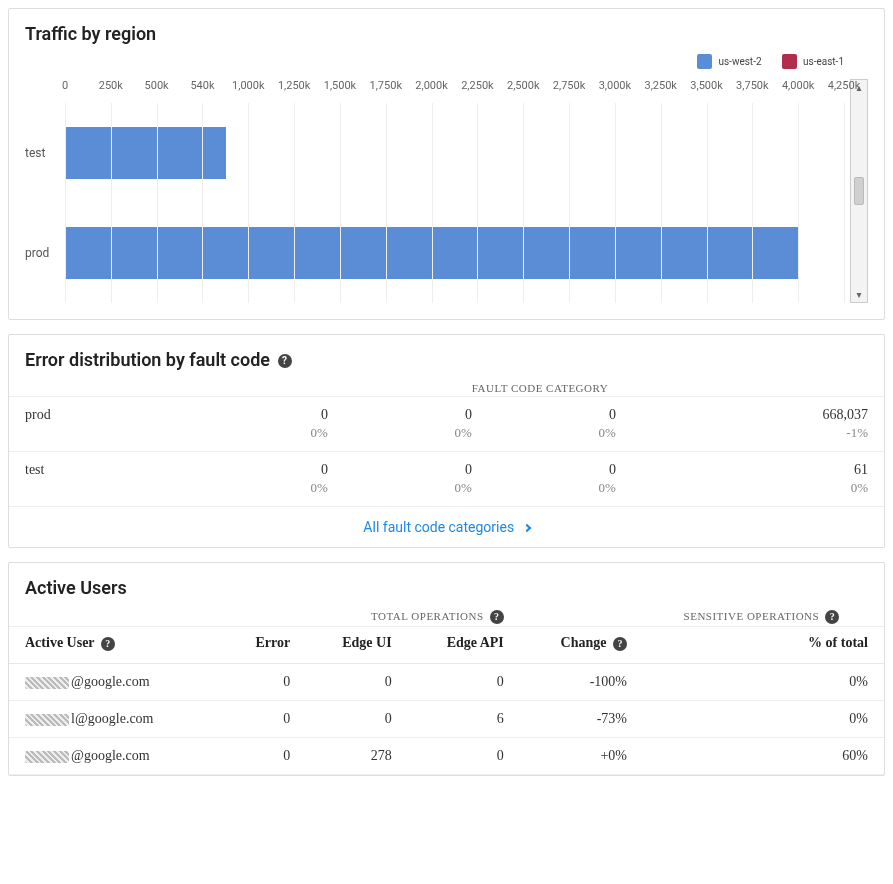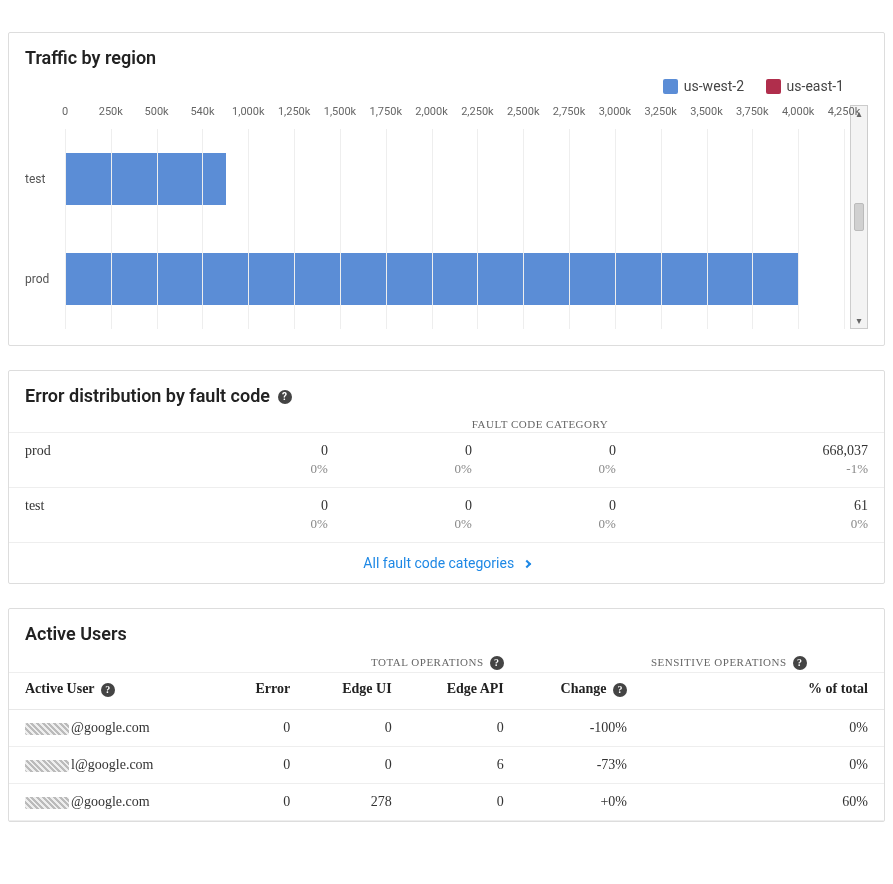--- a/index.html
+++ b/index.html
@@ -10,37 +10,36 @@
     font-size: 14px;
     color: #333;
     background: #fff;
     width: 893px;
   }
   .panel {
     border: 1px solid #ddd;
     border-radius: 2px;
     margin-bottom: 14px;
     background: #fff;
-    margin-top: 24px;
   }
   .panel-title {
     font-size: 18px;
     font-weight: 600;
     color: #222;
     padding: 14px 16px 6px 16px;
   }
   
   .chart-wrap {
     padding: 0 16px 16px 16px;
     position: relative;
   }
   .legend {
     text-align: right;
     padding: 4px 24px 8px 0;
-    font-size: 14px;
+    font-size: 10px;
     color: #444;
   }
   .legend-item { display:inline-flex; align-items:center; margin-left: 18px; }
   .swatch { width:15px; height:15px; display:inline-block; margin-right:6px; border-radius: 2px; }
   .sw-blue { background:#5b8dd6; }
   .sw-red  { background:#b02e4c; }
   .chart-row { display:flex; }
   .ycol {
     width: 40px;
     flex-shrink: 0;
@@ -308,21 +307,21 @@
   <table>
     <tbody>
         <tr class="grouphdr">
       <td class="first-col"></td>
       <td></td>
       <td colspan="2" style="text-align:right">
         <span>TOTAL OPERATIONS</span>
         <span class="help-icon">?</span>
       </td>
       <td></td>
-      <td style="text-align:left" class="last-col">
+      <td style="text-align:center" class="last-col">
         <span>SENSITIVE OPERATIONS</span>
         <span class="help-icon">?</span>
       </td>
     </tr>
     <tr>
       <th class="first-col">
         <span>Active User</span>
         <span class="help-icon">?</span>
       </th>
       <th class="num">Error</th>

